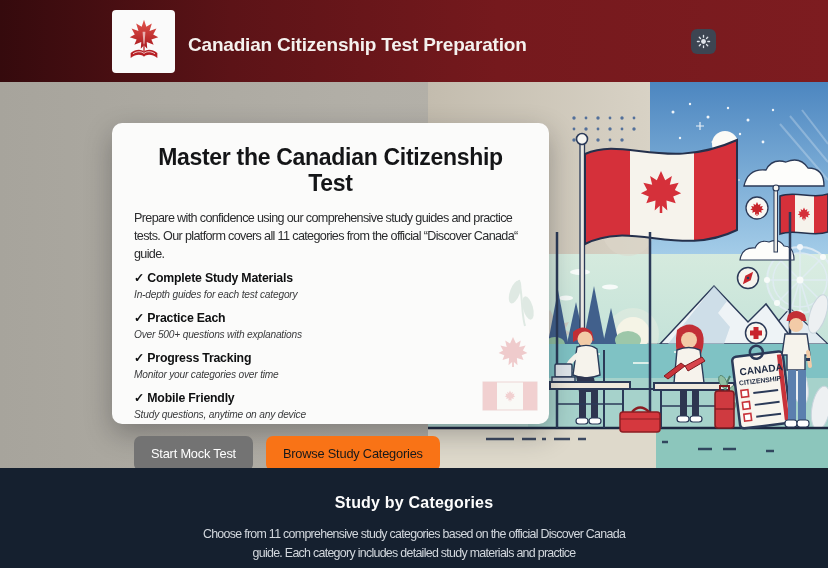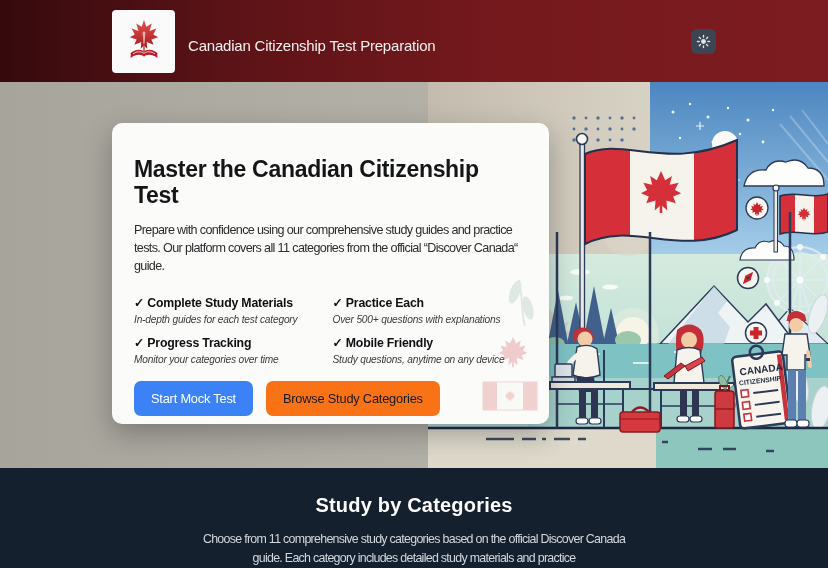--- a/index.html
+++ b/index.html
@@ -16,21 +16,21 @@
   }
   .header-inner {
     width:604px; margin:0 auto; height:100%;
     display:flex; align-items:center;
   }
   .logo-box {
     width:63px; height:63px; background:#fafafa; border-radius:4px;
     display:flex; align-items:center; justify-content:center; flex:0 0 auto;
   }
   .app-title {
-    margin:8px 0 0 13px; color:#f4f1ee; font-size:15px; font-weight:normal;
+    margin:8px 0 0 13px; color:#f4f1ee; font-size:19px; font-weight:bold;
     letter-spacing:-0.2px;
   }
   .theme-toggle {
     margin-left:auto; width:25px; height:25px; border:none; border-radius:6px;
     background:#3d4552; display:flex; align-items:center; justify-content:center;
     cursor:pointer; padding:0;
   }
   
   .hero {
     position:relative; height:386px; overflow:hidden;
@@ -40,49 +40,49 @@
   .hero-card {
     position:absolute; left:112px; top:41px; width:437px; height:301px;
     background:#fbfbfa; border-radius:10px; padding:21px 22px;
     box-shadow:0 10px 28px rgba(18,18,24,0.30);
   }
   .card-watermark {
     position:absolute; right:4px; bottom:2px; width:70px; height:150px;
     opacity:0.22; pointer-events:none;
   }
   .hero-heading {
-    margin:12px 0 12px; font-size:23px; line-height:1.15; font-weight:bold;
-    color:#141517; letter-spacing:-0.3px; position:relative;
+    margin:0 0 12px; font-size:23px; line-height:1.15; font-weight:bold;
+    color:#141517; letter-spacing:-0.3px; position:relative;text-align:center;
   }
   .hero-desc {
-    margin:0 0 20px; font-size:12.6px; line-height:1.45; color:#2b2c2e;
+    margin:0 0 7px; font-size:12.6px; line-height:1.45; color:#2b2c2e;
     letter-spacing:-0.65px; position:relative;
   }
   .features {
-    display:grid; grid-template-columns:1fr 1fr; row-gap:11px; column-gap:4px;
+    display:grid; grid-template-columns:1fr; row-gap:11px; column-gap:4px;
     position:relative;
   }
   .feature-title {
     font-size:12.3px; font-weight:bold; color:#0e0f10; margin-bottom:4px;
     letter-spacing:-0.2px;
   }
   .feature-desc { font-size:10.2px; color:#3a3b3d; letter-spacing:-0.2px;font-style:italic; }
   .cta-row { display:flex; gap:13px; margin-top:16px; position:relative; }
   .btn {
     height:35px; padding:0 17px; border:none; border-radius:7px;
     font-size:12.8px; font-family:inherit; cursor:pointer; letter-spacing:-0.2px;
   }
-  .btn-primary { background:#3b82f6; color:#ffffff; }
+  .btn-primary { background:#737373; color:#ffffff; }
   .btn-secondary { background:#f97316; color:#17181a; }
   
   .categories {
     height:100px; background:#15202f; text-align:center; padding-top:26px;
   }
   .categories-heading {
-    margin:0 0 13px; color:#fdfdfd; font-size:20px; font-weight:bold;
+    margin:0 0 13px; color:#fdfdfd; font-size:16px; font-weight:bold;
     letter-spacing:0.2px;
   }
   .categories-desc {
     margin:0 auto; width:436px; color:#d2d7dd; font-size:12.4px;
     line-height:1.55; letter-spacing:-0.7px;
   }
 </style>
 </head>
 <body>
 

